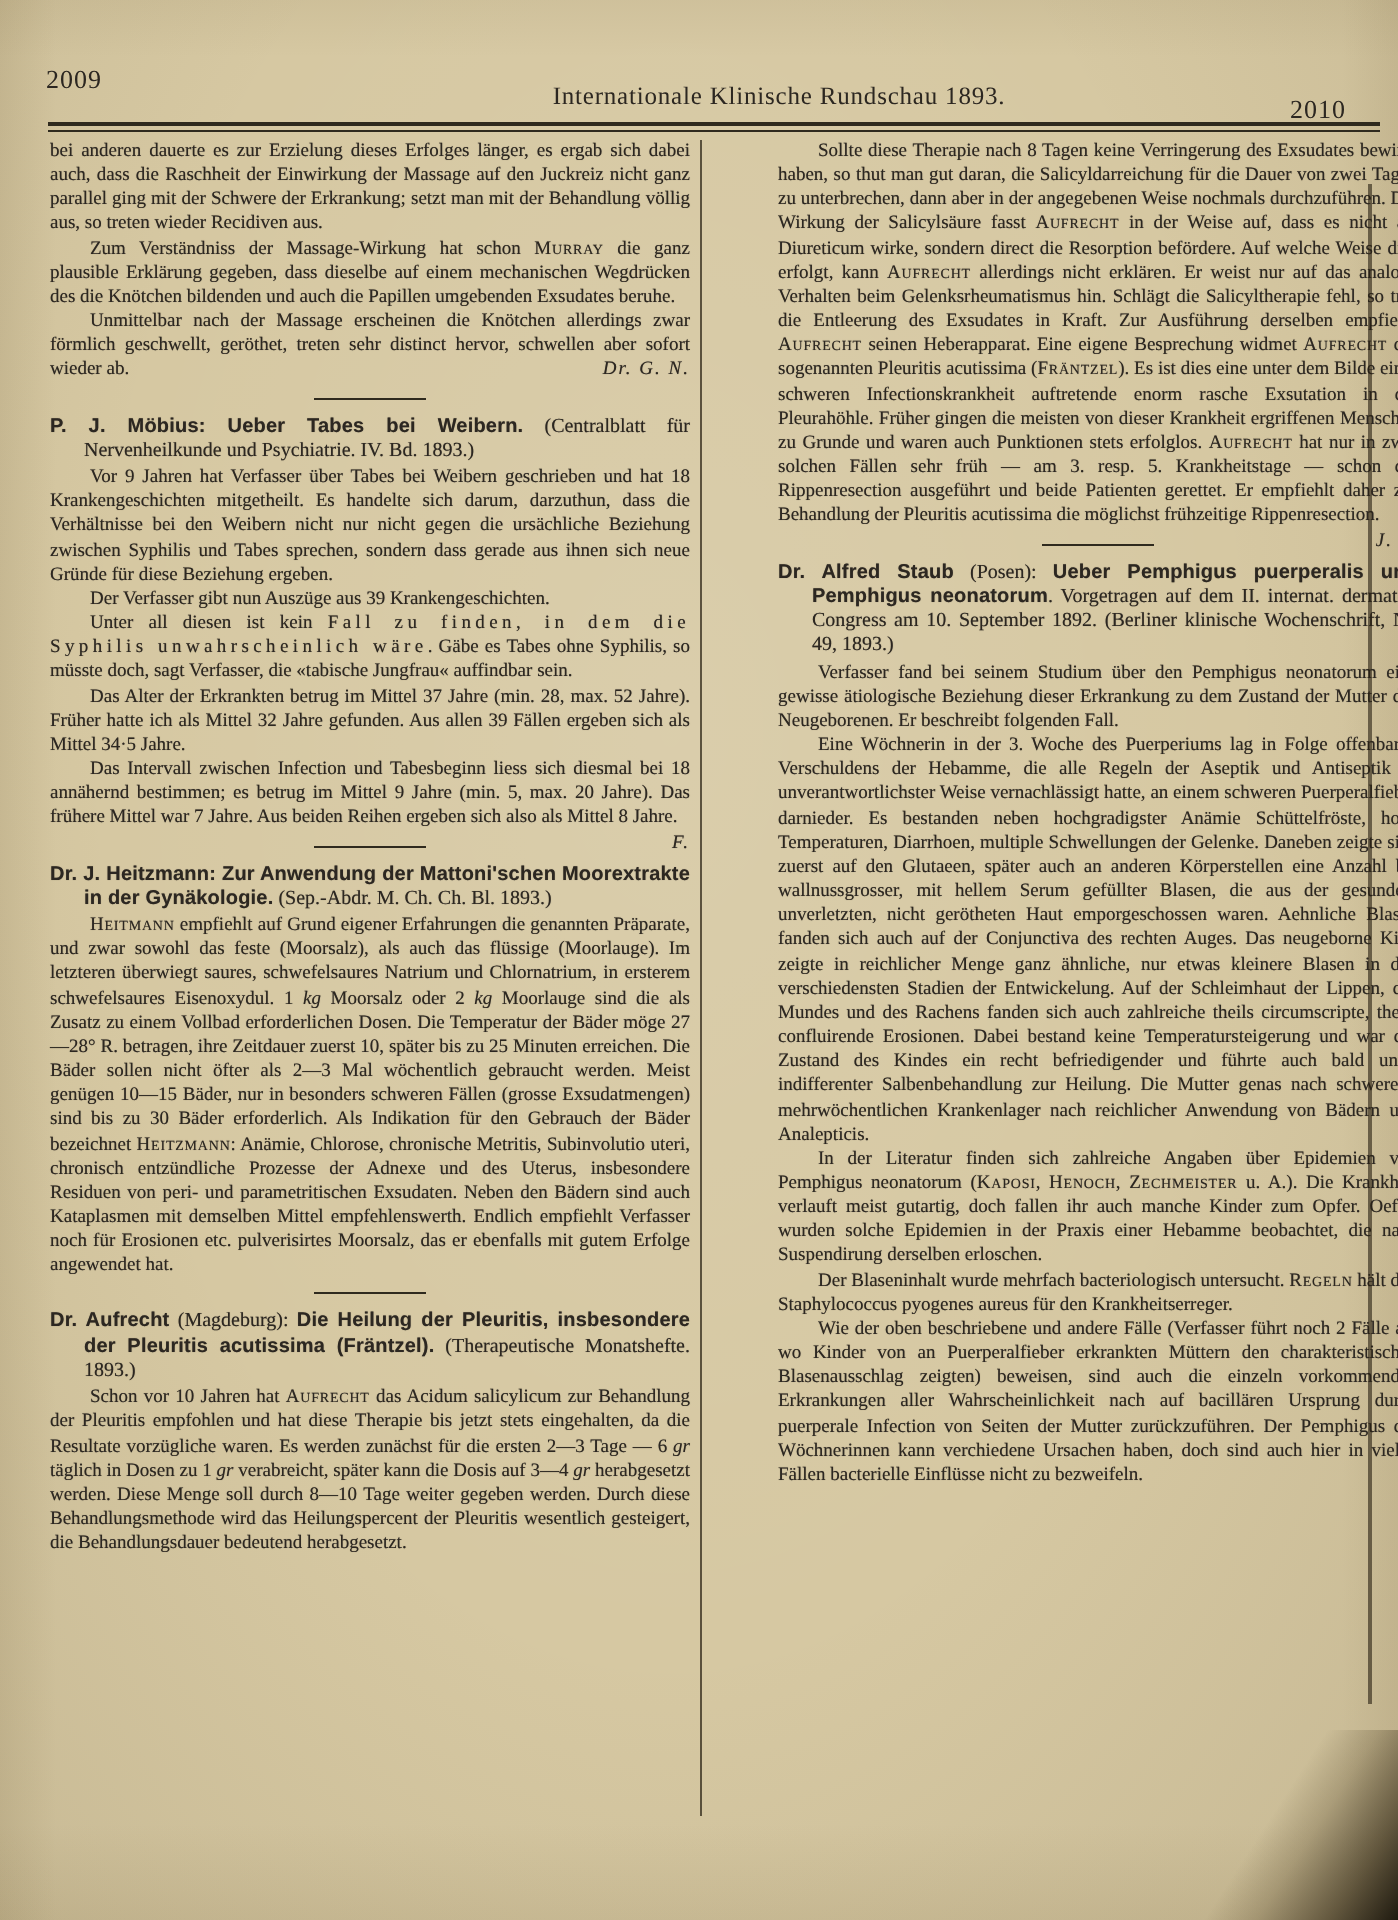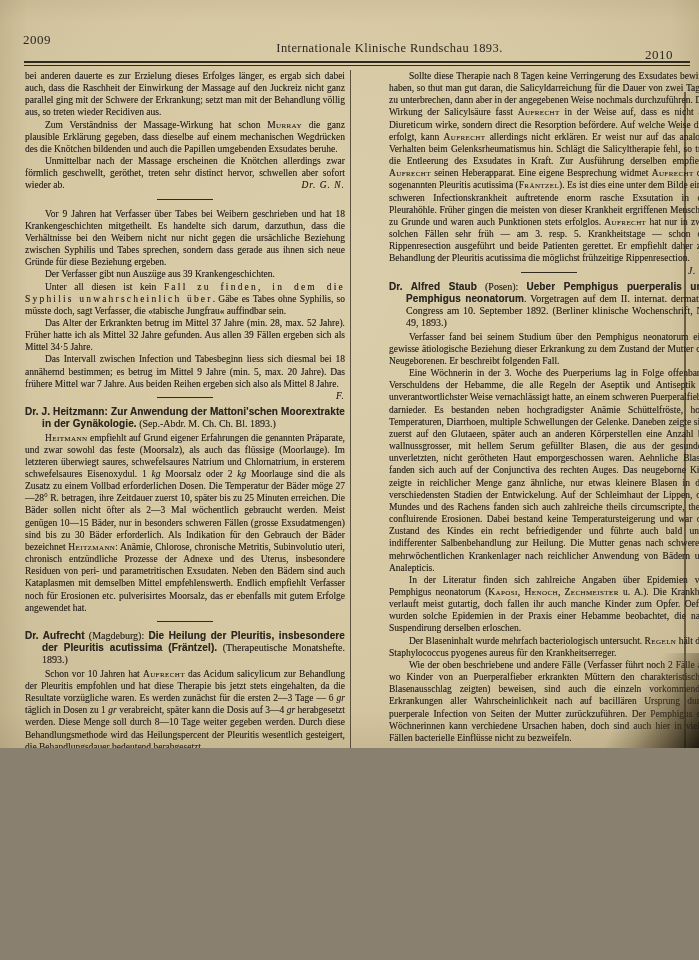--- a/index.html
+++ b/index.html
@@ -1,17 +1,17 @@
 <!DOCTYPE html>
 <html lang="de" style="--paper: #d6c8a2; --ink: #2c2721; --rule: #2f2a1e;"><head>
 <meta charset="utf-8">
 <style>
   html,body{margin:0;padding:0;background:#8a8070;}
   .page{
-    position:relative;width:699px;height:748px;overflow:hidden;
+    position:relative;width:699px;height:960px;overflow:hidden;
     background-color:var(--paper,#d6c8a2);
     background-image:
       radial-gradient(ellipse at 48% 38%, rgba(255,255,255,0.10), rgba(0,0,0,0.00) 55%, rgba(70,55,25,0.10) 100%),
       linear-gradient(90deg, rgba(110,90,50,0.12) 0%, rgba(0,0,0,0) 4%, rgba(0,0,0,0) 96%, rgba(110,90,50,0.10) 100%),
       linear-gradient(0deg, rgba(110,90,50,0.10) 0%, rgba(0,0,0,0) 5%, rgba(0,0,0,0) 97%, rgba(110,90,50,0.08) 100%);
     font-family:"Liberation Serif", serif;
     color:var(--ink,#2c2721);
   }
   
   .pn-left{position:absolute;left:23px;top:32px;font-size:13px;letter-spacing:0.5px;}
@@ -54,23 +54,24 @@
   <div class="divider-v"></div>
 
   <div class="col col-left">
       <section>
         <p class="para">bei anderen dauerte es zur Erzielung dieses Erfolges länger, es ergab sich dabei auch, dass die Raschheit der Einwirkung der Massage auf den Juckreiz nicht ganz parallel ging mit der Schwere der Erkrankung; setzt man mit der Behandlung völlig aus, so treten wieder Recidiven aus.</p>
         <p class="para ind">Zum Verständniss der Massage-Wirkung hat schon <span class="sc">Murray</span> die ganz plausible Erklärung gegeben, dass dieselbe auf einem mechanischen Wegdrücken des die Knötchen bildenden und auch die Papillen umgebenden Exsudates beruhe.</p>
         <p class="para ind">Unmittelbar nach der Massage erscheinen die Knötchen allerdings zwar förmlich geschwellt, geröthet, treten sehr distinct hervor, schwellen aber sofort wieder ab. <span class="sig">Dr. G. N.</span></p>
       </section>
       <div class="rule"></div>
       <section>
+        <h3 class="head"><b class="hb">P. J. Möbius: Ueber Tabes bei Weibern.</b> (Centralblatt für Nervenheilkunde und Psychiatrie. IV. Bd. 1893.)</h3>
         <p class="para ind">Vor 9 Jahren hat Verfasser über Tabes bei Weibern geschrieben und hat 18 Krankengeschichten mitgetheilt. Es handelte sich darum, darzuthun, dass die Verhältnisse bei den Weibern nicht nur nicht gegen die ursächliche Beziehung zwischen Syphilis und Tabes sprechen, sondern dass gerade aus ihnen sich neue Gründe für diese Beziehung ergeben.</p>
         <p class="para ind">Der Verfasser gibt nun Auszüge aus 39 Krankengeschichten.</p>
-        <p class="para ind">Unter all diesen ist kein <span class="sp">Fall zu finden, in dem die Syphilis unwahrscheinlich über</span>. Gäbe es Tabes ohne Syphilis, so müsste doch, sagt Verfasser, die «tabische Jungfrau« auffindbar sein.</p>
+        <p class="para ind">Unter all diesen ist kein <span class="sp">Fall zu finden, in dem die Syphilis unwahrscheinlich wäre</span>. Gäbe es Tabes ohne Syphilis, so müsste doch, sagt Verfasser, die «tabische Jungfrau« auffindbar sein.</p>
         <p class="para ind">Das Alter der Erkrankten betrug im Mittel 37 Jahre (min. 28, max. 52 Jahre). Früher hatte ich als Mittel 32 Jahre gefunden. Aus allen 39 Fällen ergeben sich als Mittel 34·5 Jahre.</p>
         <p class="para ind">Das Intervall zwischen Infection und Tabesbeginn liess sich diesmal bei 18 annähernd bestimmen; es betrug im Mittel 9 Jahre (min. 5, max. 20 Jahre). Das frühere Mittel war 7 Jahre. Aus beiden Reihen ergeben sich also als Mittel 8 Jahre. <span class="sig">F.</span></p>
       </section>
       <div class="rule"></div>
       <section>
         <h3 class="head"><b class="hb">Dr. J. Heitzmann: Zur Anwendung der Mattoni'schen Moorextrakte in der Gynäkologie.</b> (Sep.-Abdr. M. Ch. Ch. Bl. 1893.)</h3>
         <p class="para ind"><span class="sc">Heitmann</span> empfiehlt auf Grund eigener Erfahrungen die genannten Präparate, und zwar sowohl das feste (Moorsalz), als auch das flüssige (Moorlauge). Im letzteren überwiegt saures, schwefelsaures Natrium und Chlornatrium, in ersterem schwefelsaures Eisenoxydul. 1 <i>kg</i> Moorsalz oder 2 <i>kg</i> Moorlauge sind die als Zusatz zu einem Vollbad erforderlichen Dosen. Die Temperatur der Bäder möge 27—28° R. betragen, ihre Zeitdauer zuerst 10, später bis zu 25 Minuten erreichen. Die Bäder sollen nicht öfter als 2—3 Mal wöchentlich gebraucht werden. Meist genügen 10—15 Bäder, nur in besonders schweren Fällen (grosse Exsudatmengen) sind bis zu 30 Bäder erforderlich. Als Indikation für den Gebrauch der Bäder bezeichnet <span class="sc">Heitzmann</span>: Anämie, Chlorose, chronische Metritis, Subinvolutio uteri, chronisch entzündliche Prozesse der Adnexe und des Uterus, insbesondere Residuen von peri- und parametritischen Exsudaten. Neben den Bädern sind auch Kataplasmen mit demselben Mittel empfehlenswerth. Endlich empfiehlt Verfasser noch für Erosionen etc. pulverisirtes Moorsalz, das er ebenfalls mit gutem Erfolge angewendet hat.</p>
       </section>
       <div class="rule"></div>
       <section>

